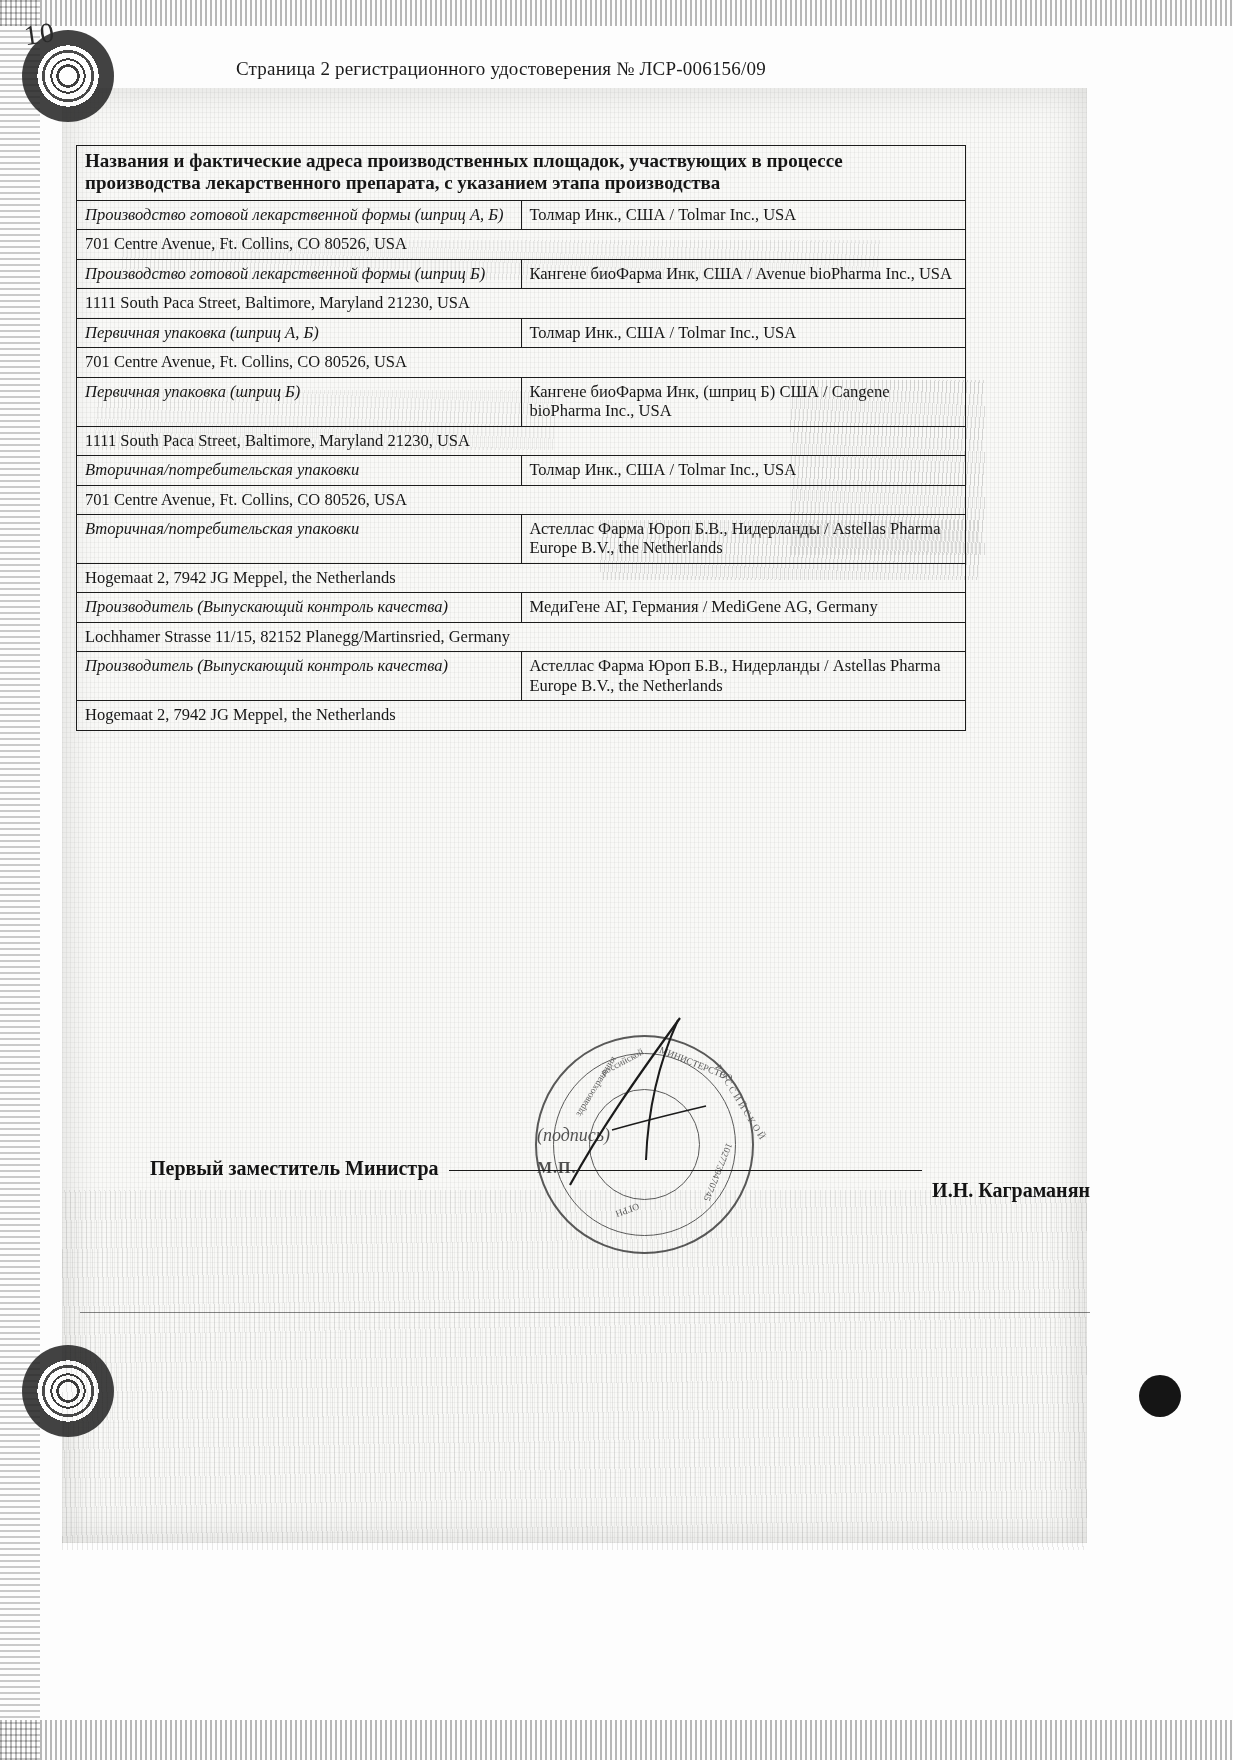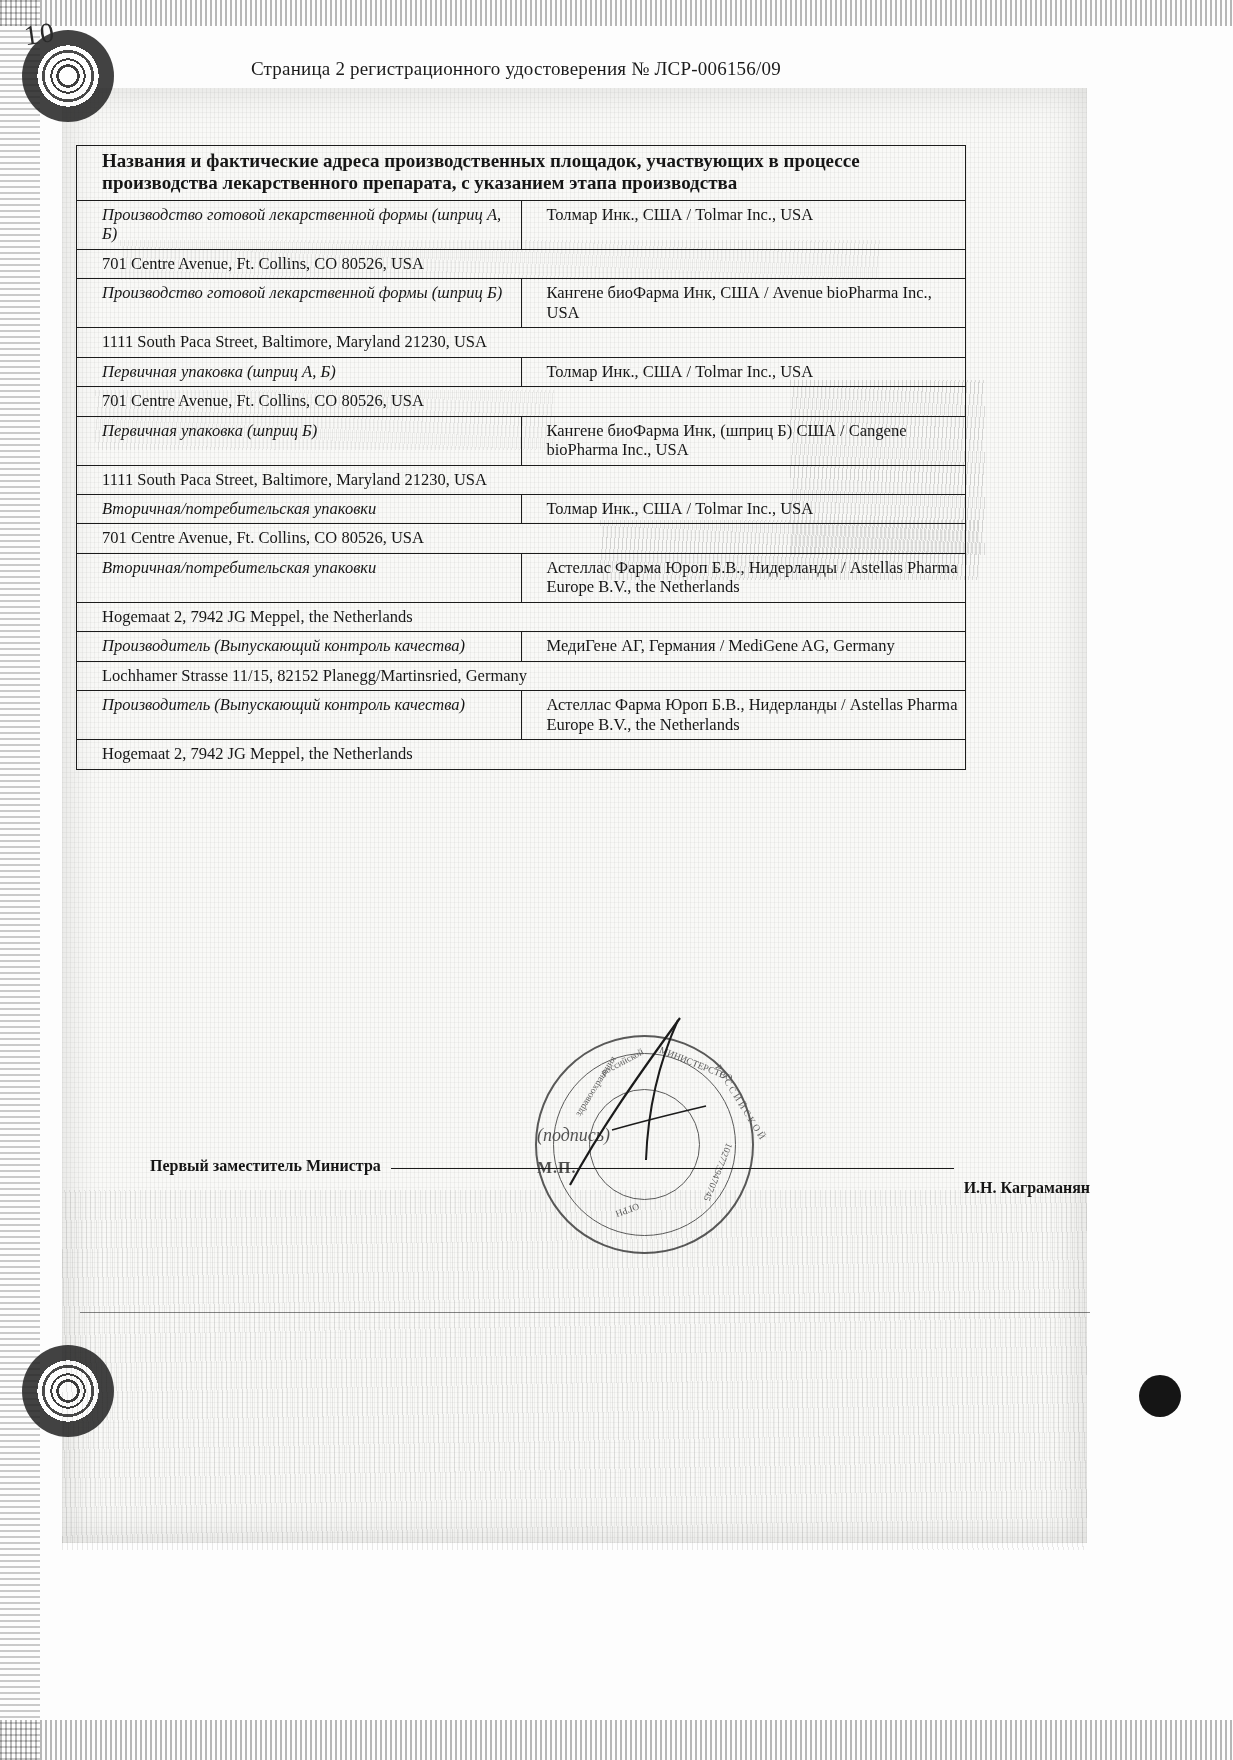--- a/index.html
+++ b/index.html
@@ -126,40 +126,39 @@
   .page-header {
     position: absolute;
     left: 236px;
     top: 58px;
     width: 700px;
     text-align: left;
     font-size: 19px;
     letter-spacing: 0.2px;
     color: #1b1b1b;
     font-family: "Liberation Serif", serif;
-    margin-left: 15px;
   }
 
   
   .tbl-wrap {
     position: absolute;
     left: 76px;
     top: 145px;
     width: 890px;
   }
   table.cert {
     width: 100%;
     border-collapse: collapse;
     font-size: 16.5px;
     color: #161616;
     table-layout: fixed;
   }
   table.cert td {
     border: 1.4px solid #1c1c1c;
-    padding: 4px 7px 5px 25px;
+    padding: 4px 7px 5px 8px;
     vertical-align: top;
     line-height: 1.18;
   }
   td.head {
     font-size: 19px;
     font-weight: bold;
     line-height: 1.25;
     padding: 6px 9px 8px 9px;
   }
   td.stage {
@@ -196,21 +195,21 @@
 
   
   .sig-row {
     position: absolute;
     left: 150px;
     top: 1135px;
     width: 940px;
     display: flex;
     align-items: center;
     justify-content: space-between;
-    font-size: 16px;
+    font-size: 20px;
     font-weight: bold;
     color: #141414;
   }
   .sig-left { white-space: nowrap; }
   .sig-line {
     flex: 1;
     height: 0;
     border-top: 1.6px solid #1a1a1a;
     margin: 0 10px;
     position: relative;

